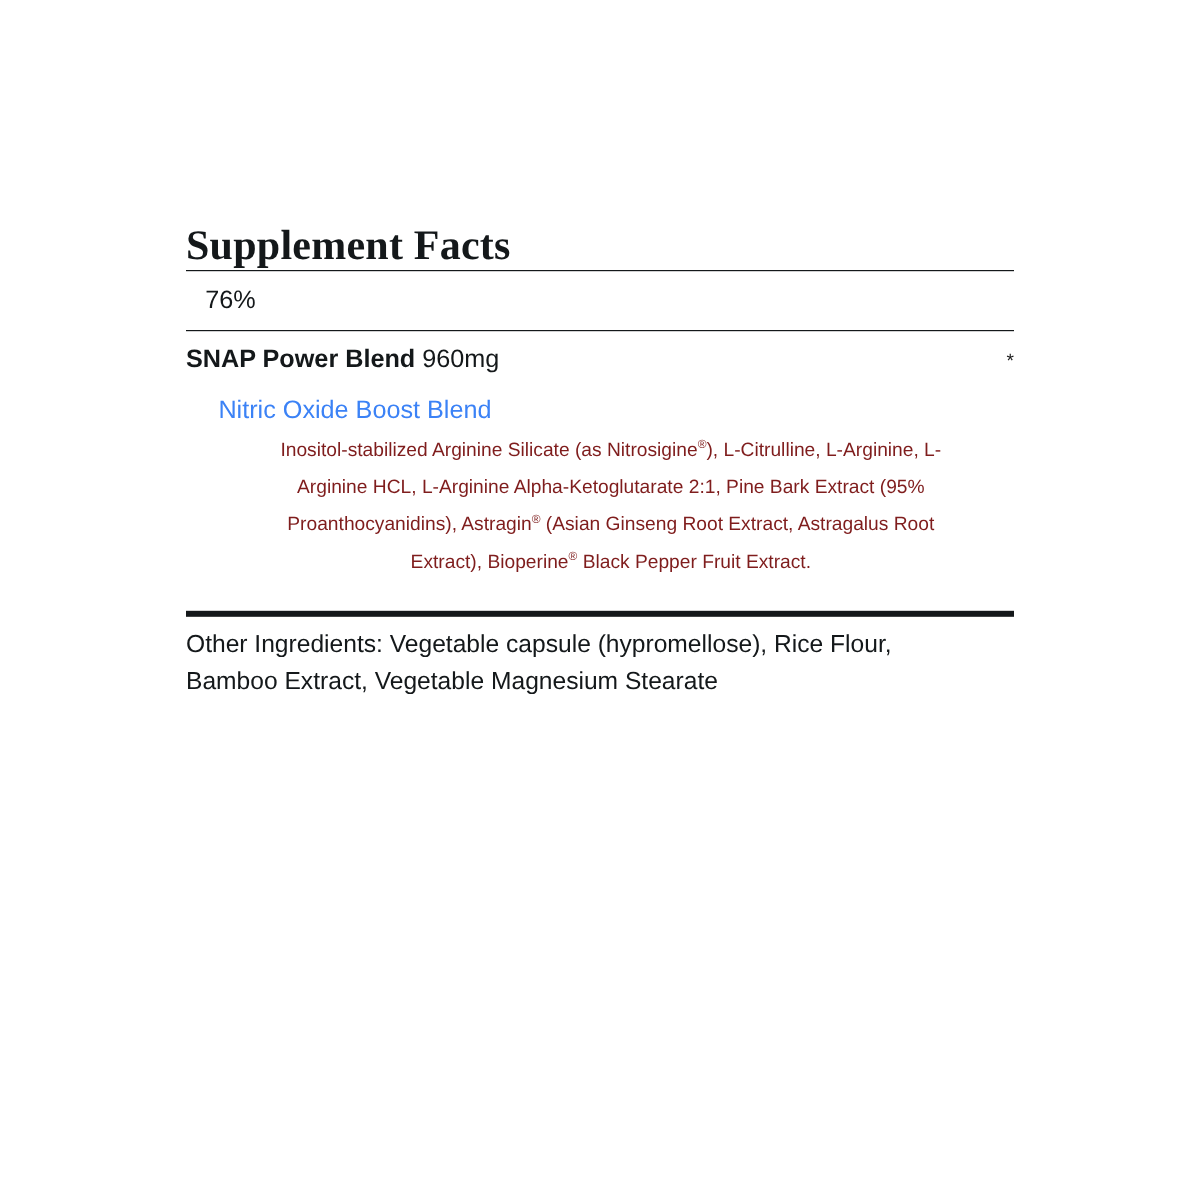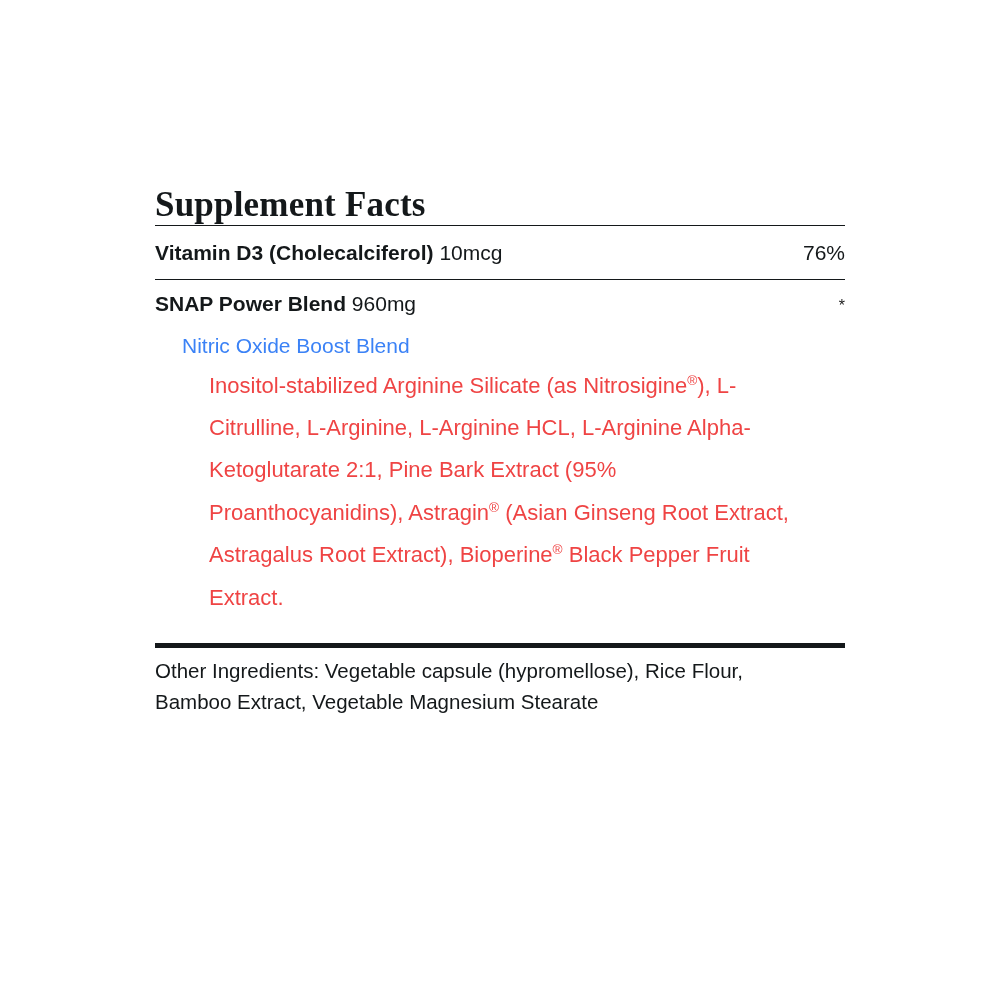--- a/index.html
+++ b/index.html
@@ -82,25 +82,26 @@
   }
 
   .sub-head {
     font-size: 21px;
     font-weight: 400;
     color: #3b82f6;
     margin: 18px 0 0 27px;
   }
 
   .ingredients {
-    font-size: 22px;
-    color: #ef4444;
+    font-size: 16px;
+    color: #7f1d1d;
     line-height: 1.93;
     margin: 7px 0 14px 54px;
     width: 600px;
+    text-align: center;
   }
   .ingredients sup {
     font-size: 0.62em;
     vertical-align: super;
     line-height: 0;
   }
 
   .other {
     font-size: 20.5px;
     color: #14181a;
@@ -112,24 +113,20 @@
 </head>
 <body>
 
 <div class="panel">
 
   <div class="sf-title">Supplement Facts</div>
 
   <div class="rule-thin"></div>
 
   <div class="row">
-    <div class="left">
-      <b>Vitamin D3 (Cholecalciferol)</b>
-      <span>10mcg</span>
-    </div>
     <div class="right">76%</div>
   </div>
 
   <div class="rule-thin"></div>
 
   <div class="blend-block">
     <div class="blend-head">
       <div class="left">
         <b>SNAP Power Blend</b>
         <span>960mg</span>

